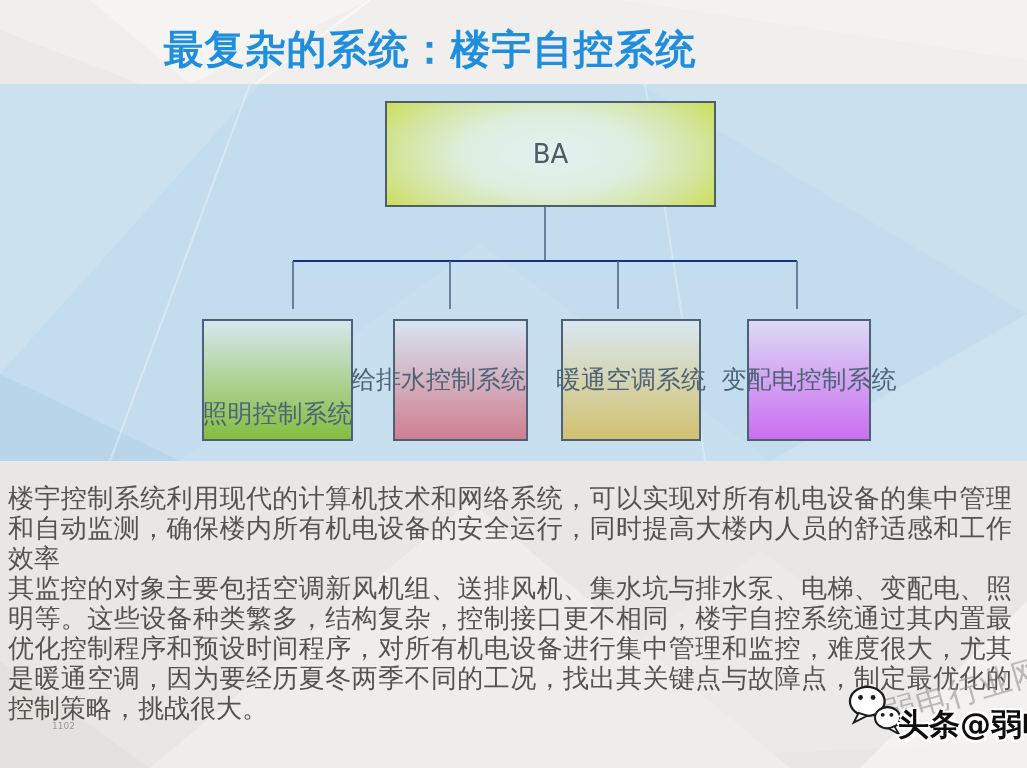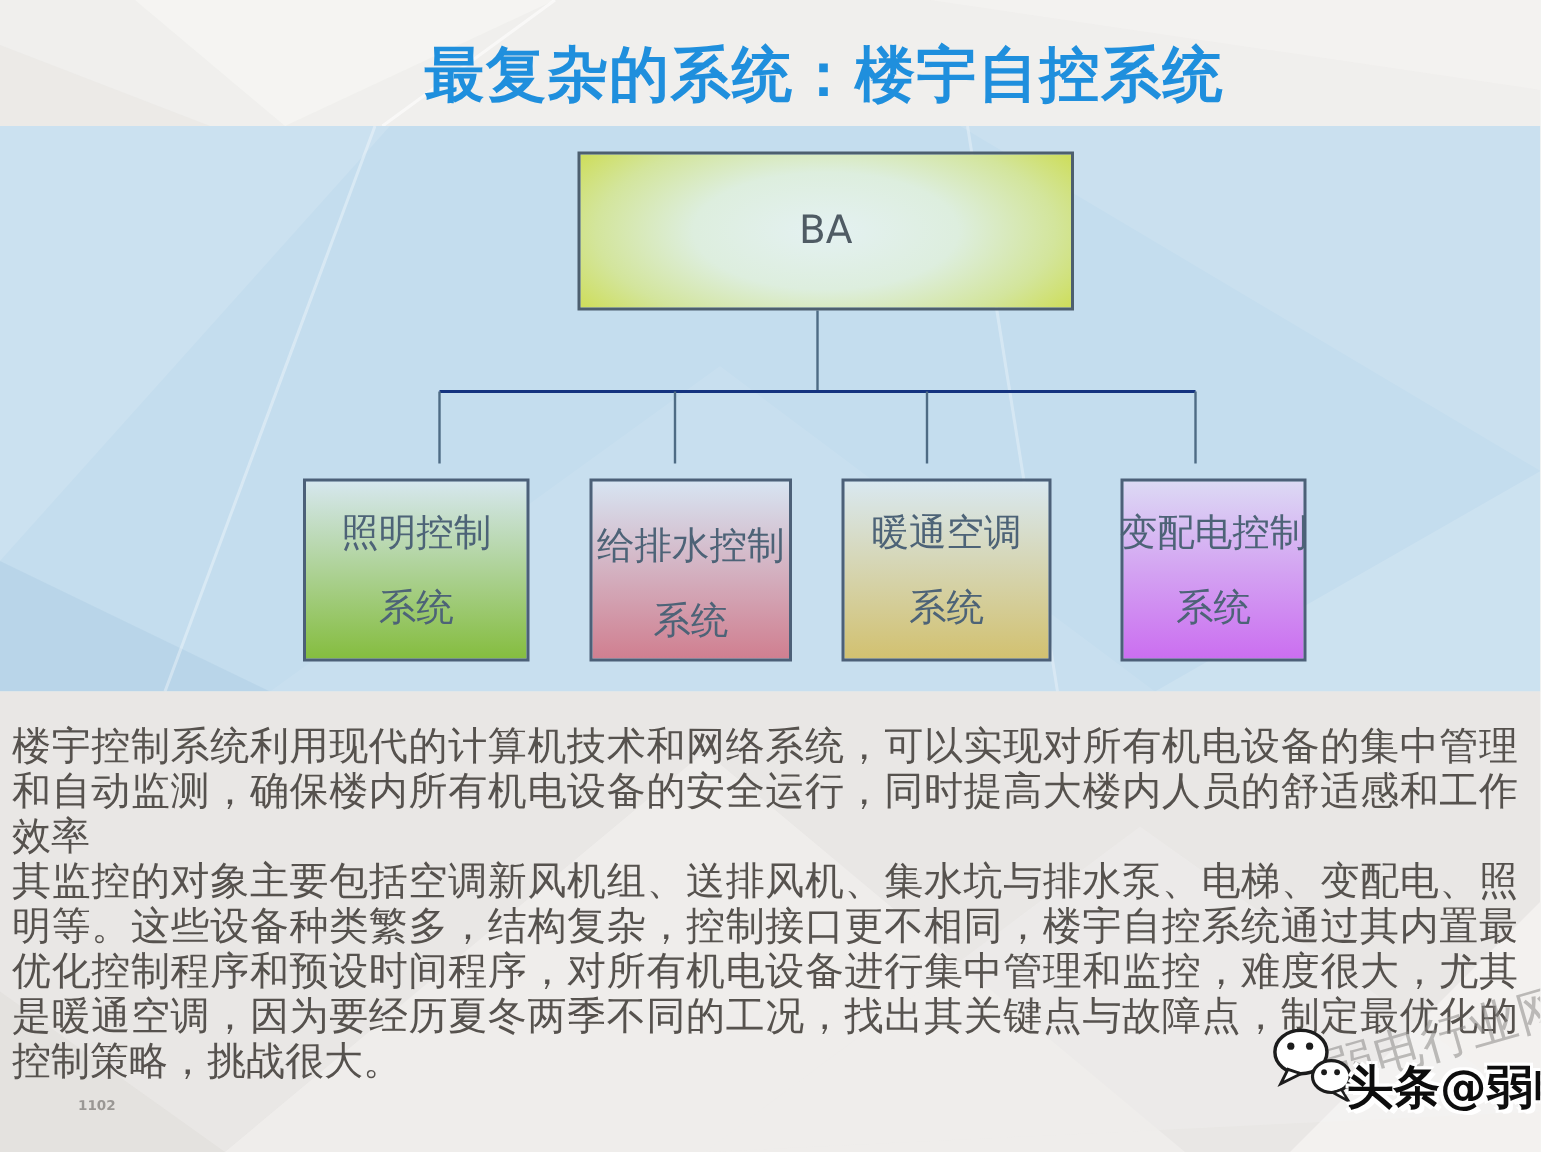--- a/index.html
+++ b/index.html
@@ -3,47 +3,47 @@
 <meta charset="utf-8">
 <style>
   * { margin:0; padding:0; box-sizing:border-box; }
   html,body { width:1027px; height:768px; }
   body { font-family:"DejaVu Sans","Liberation Sans",sans-serif; overflow:hidden; }
   .slide { position:relative; width:1027px; height:768px; background:#efeeec; overflow:hidden; }
 
   
   .title-band { position:absolute; left:0; top:0; width:1027px; height:84px; background:#f0efed; }
   .title-band svg { position:absolute; left:0; top:0; }
-  .page-title { position:absolute; left:0; top:22px; width:816px; text-align:right;
+  .page-title { position:absolute; left:0; top:22px; width:816px; text-align:center;
                 font-size:40px; font-weight:bold; color:#1f8fdd; letter-spacing:1px;padding-left:44px; }
 
   
   .diagram-area { position:absolute; left:0; top:84px; width:1027px; height:377px; background:#c4ddee; }
   .facets { position:absolute; left:0; top:0; pointer-events:none; }
 
-  .node { position:absolute; display:flex; flex-direction:column; justify-content:center;
+  .node { position:absolute; display:flex; flex-direction:row; justify-content:center;
           align-items:center; text-align:center; }
   .root-box { left:385px; top:17px; width:331px; height:106px;
               border:2px solid #4d5f6f;
               background:radial-gradient(ellipse 60% 85% at 50% 50%, #e4f1f2 0%, #ddeede 45%, #d3e59c 78%, #cede5f 100%);
               color:#4f5b64; font-size:26px; line-height:34px; }
   .child-box { top:235px; height:122px; border:2px solid #4c6078; color:#4d6377;
                font-size:25px; line-height:50px; white-space:nowrap; }
   .cb0 { left:202px; width:151px; }
   .cb1 { left:393px; width:135px;justify-content:flex-end; }
   .cb2 { left:561px; width:140px; }
   .cb3 { left:747px; width:124px; }
 
   
   .body-area { position:absolute; left:0; top:461px; width:1027px; height:307px; background:#e9e7e5; }
   .body-text { position:absolute; left:8px; top:22px; width:1004px;
                font-size:26px; line-height:30px; color:#56524e; text-align:justify; }
   .body-text p { margin:0; }
 
-  .tiny-mark { position:absolute; left:52px; top:272px; font-size:9px; color:#8d8a87; opacity:.85;font-weight:bold; }
+  .tiny-mark { position:absolute; left:52px; top:260px; font-size:9px; color:#8d8a87; opacity:.85; }
 
   
   .wm-diagonal { position:absolute; left:885px; top:232px; font-size:32px; color:#8d8b89;
                  opacity:.55; white-space:nowrap; letter-spacing:1px;
                  transform:rotate(-16deg); transform-origin:left center; }
   .wm-badge { position:absolute; left:898px; top:243px; font-size:31px; font-weight:bold;
               color:#0d0d0d; white-space:nowrap;
               text-shadow:-2px -2px 0 #fff, 2px -2px 0 #fff, -2px 2px 0 #fff, 2px 2px 0 #fff, 3px 3px 0 #fff; }
   .wm-icon { position:absolute; left:846px; top:222px; width:58px; height:54px; }
 </style>
@@ -79,21 +79,21 @@
       <line x1="293" y1="177" x2="293" y2="225" stroke="#4e6b84" stroke-width="1.6"></line>
       <line x1="450" y1="177" x2="450" y2="225" stroke="#4e6b84" stroke-width="1.6"></line>
       <line x1="618" y1="177" x2="618" y2="225" stroke="#4e6b84" stroke-width="1.6"></line>
       <line x1="797" y1="177" x2="797" y2="225" stroke="#4e6b84" stroke-width="1.6"></line>
     </svg>
 
     <div class="node root-box">
       <div>BA</div>
     </div>
 
-    <div class="node child-box cb0" style="background: linear-gradient(rgb(214, 231, 238) 0%, rgb(133, 189, 63) 100%);">
+    <div class="node child-box cb0" style="background: linear-gradient(rgb(214, 231, 238) 0%, rgb(133, 189, 63) 100%); align-items: flex-end;">
       <div>照明控制</div>
       <div>系统</div>
     </div>
     <div class="node child-box cb1" style="background: linear-gradient(rgb(215, 228, 242) 0%, rgb(208, 127, 144) 100%);">
       <div>给排水控制</div>
       <div>系统</div>
     </div>
     <div class="node child-box cb2" style="background: linear-gradient(rgb(217, 232, 240) 0%, rgb(210, 193, 112) 100%); align-items: center;">
       <div>暖通空调</div>
       <div>系统</div>

